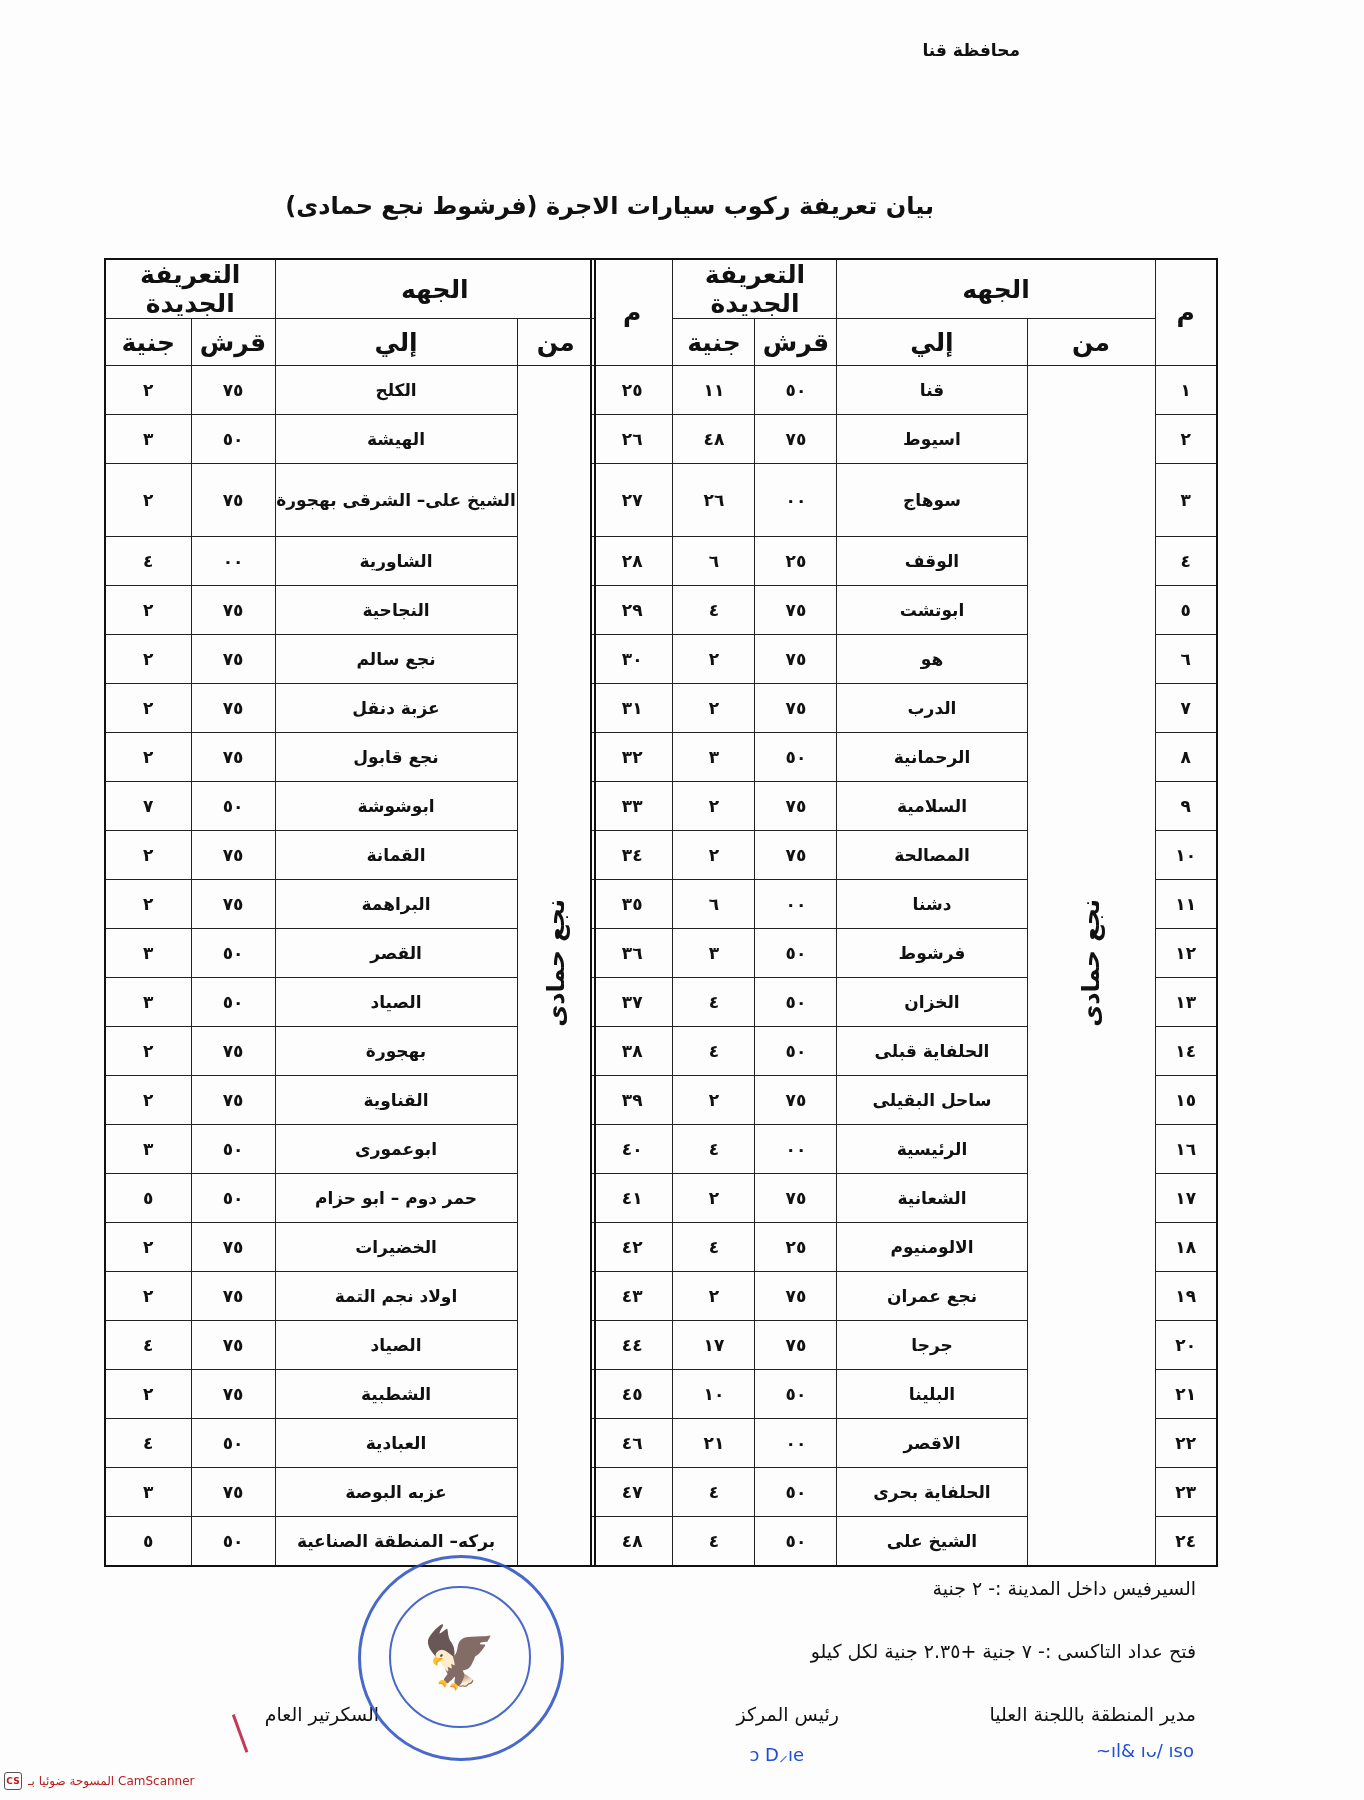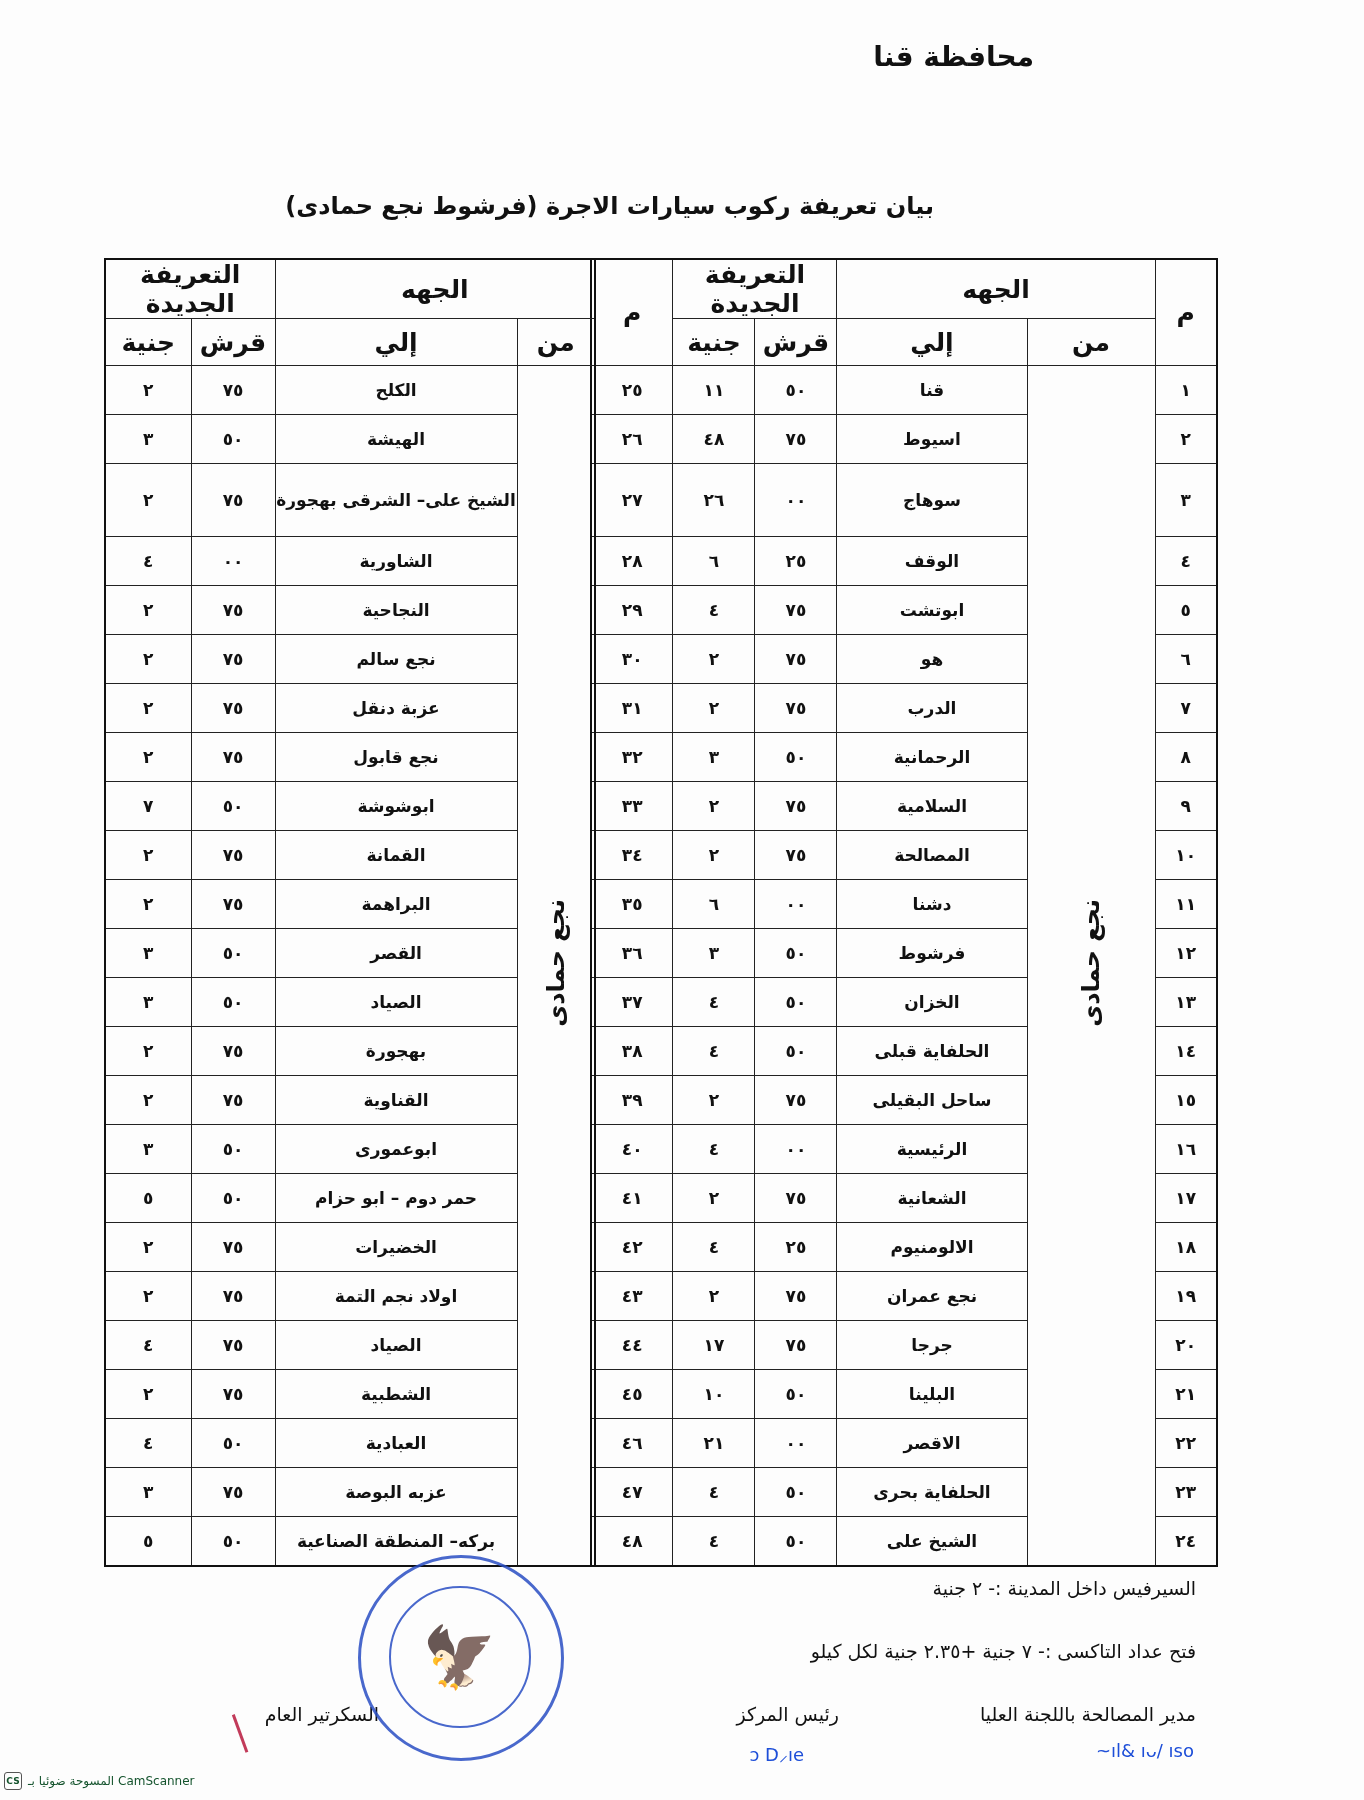--- a/index.html
+++ b/index.html
@@ -2,21 +2,21 @@
 <html><head>
   <meta charset="utf-8">
   <style>
     html, body { margin: 0; padding: 0; background: #ffffff; }
     body {
       width: 1364px; height: 1800px; position: relative; overflow: hidden;
       font-family: "DejaVu Sans", sans-serif; color: #111;
     }
     .page { position: absolute; inset: 0; background: #fdfdfd; }
     .rtl { direction: rtl; }
-    .title1 { position: absolute; right: 330px; top: 40px; font-size: 28px; font-weight: bold; }
+    .title1 { position: absolute; right: 344px; top: 40px; font-size: 17px; font-weight: bold; }
     .title2 { position: absolute; right: 322px; top: 118px; font-size: 24px; font-weight: bold; }
     .title3 { position: absolute; right: 430px; top: 192px; font-size: 24px; font-weight: bold; }
 
     table.grid {
       position: absolute; border-collapse: collapse; table-layout: fixed;
       direction: rtl; font-size: 17px;
     }
     table.grid td, table.grid th {
       border: 1.5px solid #222; text-align: center; vertical-align: middle;
       padding: 0; height: 48px; font-weight: normal;
@@ -54,21 +54,21 @@
       color: #2a4fc4; font-size: 60px;
     }
     .signature { position: absolute; font-size: 18px; color: #1d4ed8; }
     #sig1 { right: 170px; top: 1740px; }
     #sig2 { right: 560px; top: 1742px; }
     .redmark { position: absolute; left: 238px; top: 1710px; width: 20px; height: 40px;
       border-left: 3px solid #c23b5a; transform: rotate(-20deg); }
 
     .cam {
       position: absolute; left: 4px; top: 1772px; display: flex; align-items: center;
-      gap: 6px; font-size: 12px; color: #14532d;
+      gap: 6px; font-size: 12px; color: #b91c1c;
     }
     .cam .logo {
       width: 16px; height: 16px; border: 1.5px solid #555; border-radius: 3px;
       font-size: 9px; font-weight: bold; display: flex; align-items: center; justify-content: center;
     }
   </style>
 </head>
 <body>
 
 <div class="page">
@@ -410,21 +410,21 @@
         <tr>
           <td class="place">بركه– المنطقة الصناعية</td>
           <td class="num">٥٠</td>
           <td class="num">٥</td>
         </tr>
       </tbody>
   </table>
 
   <div class="footer-line" id="f1">السيرفيس داخل المدينة :- ٢ جنية</div>
   <div class="footer-line" id="f2">فتح عداد التاكسى :- ٧ جنية +٢.٣٥ جنية لكل كيلو</div>
-  <div class="footer-line" id="f3">مدير المصالحة باللجنة العليا</div>
+  <div class="footer-line" id="f3">مدير المنطقة باللجنة العليا</div>
   <div class="footer-line" id="f4">رئيس المركز</div>
   <div class="footer-line" id="f5">السكرتير العام</div>
 
   <div class="stamp">
     <div class="inner">🦅</div>
   </div>
   <div class="signature" id="sig1">~ıl&amp; ıᴗ/ ıso</div>
   <div class="signature" id="sig2">ↄ D⸝ıe</div>
   <div class="redmark"></div>
 

